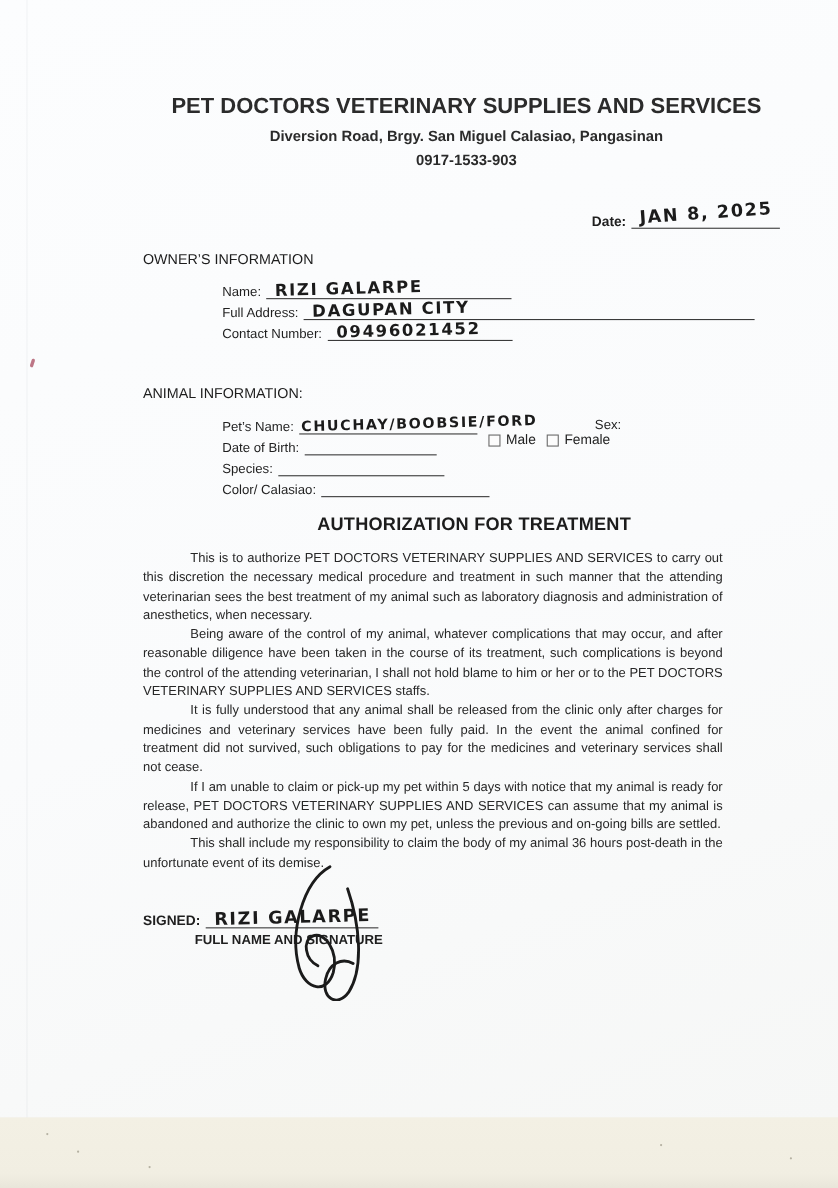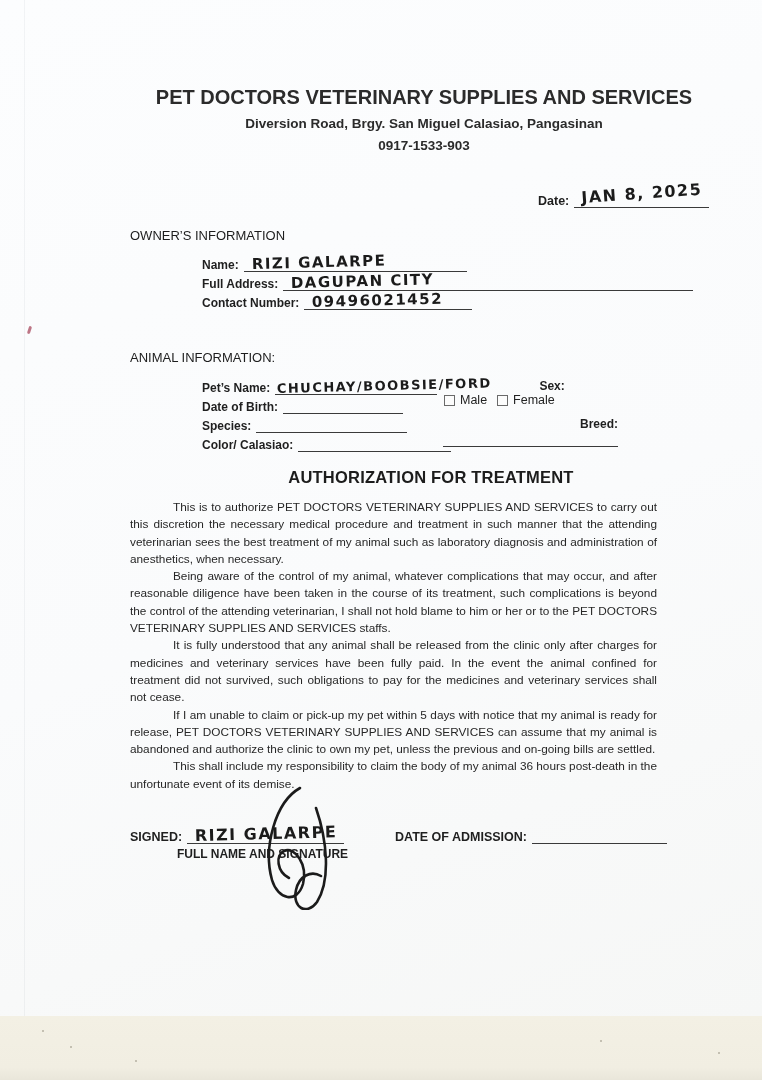--- a/index.html
+++ b/index.html
@@ -36,21 +36,21 @@
   .fline .hand{position:absolute;left:8px;bottom:-2px;font-size:15px;transform:rotate(-1.5deg);transform-origin:left bottom;}
 
   .date-row{position:absolute;left:538px;top:192px;font-size:12.5px;display:flex;align-items:flex-end;}
   .date-row .hand{font-size:16px;bottom:0;transform:rotate(-4deg);}
 
   .sec-title{position:absolute;left:130px;font-weight:normal;font-size:13px;color:#1d1d1d;}
   .owner-title{top:228px;}
   .animal-title{top:350px;}
 
   .frow{position:absolute;left:177px;font-size:12px;display:flex;align-items:flex-end;color:#1f1f1f;}
-  .frow .flabel{font-weight:bold;padding-left:25px;}
+  .frow .flabel{font-weight:normal;padding-left:25px;}
   .rrow{left:438px;flex-direction:column;}
 
   
   .cbgroup{display:flex;align-items:center;font-weight:normal;margin-left:6px;font-size:12.5px;color:#222;}
   .cb{display:inline-block;width:9px;height:9px;border:1.2px solid #6a6a6a;margin:0 5px 0 0;background:#fcfcfc;}
   .cbopt{margin-right:10px;}
 
   
   .auth-title{position:absolute;left:100px;right:0;top:468px;text-align:center;
               font-weight:bold;font-size:16.5px;color:#1c1c1c;letter-spacing:.2px;}
@@ -127,24 +127,20 @@
 
     <div class="frow" style="top:398px">
       <span class="flabel">Date of Birth:</span>
       <span class="fline" style="width:120px"></span>
     </div>
 
     <div class="frow" style="top:417px">
       <span class="flabel">Species:</span>
       <span class="fline" style="width:151px"></span>
     </div>
-    <div class="frow rrow" style="top:417px">
-      <span class="flabel">Breed:</span>
-      <span class="fline" style="width:175px"></span>
-    </div>
 
     <div class="frow" style="top:436px">
       <span class="flabel">Color/ Calasiao:</span>
       <span class="fline" style="width:153px"></span>
     </div>
 
     <div class="auth-title">AUTHORIZATION FOR TREATMENT</div>
     <div class="paras">
       <p>This is to authorize PET DOCTORS VETERINARY SUPPLIES AND SERVICES to carry out this discretion the necessary medical procedure and treatment in such manner that the attending veterinarian sees the best treatment of my animal such as laboratory diagnosis and administration of anesthetics, when necessary.</p>
       <p>Being aware of the control of my animal, whatever complications that may occur, and after reasonable diligence have been taken in the course of its treatment, such complications is beyond the control of the attending veterinarian, I shall not hold blame to him or her or to the PET DOCTORS VETERINARY SUPPLIES AND SERVICES staffs.</p>
@@ -161,26 +157,20 @@
     </div>
     <div class="sig-caption">FULL NAME AND SIGNATURE</div>
 
     <svg class="sig-svg" width="125" height="128" viewBox="0 0 125 128">
       <g fill="none" stroke="#1b1b1b" stroke-width="2.6" stroke-linecap="round">
         <path d="M63,6 C38,20 26,66 35,98 C41,118 60,122 66,102 C71,83 58,64 47,69 C38,73 40,90 52,96"></path>
         <path d="M79,26 C90,58 94,98 80,120 C70,134 55,126 59,108 C62,94 74,88 84,94"></path>
       </g>
     </svg>
 
-    <div class="admission-row">
-      <span class="blabel">DATE OF ADMISSION:</span>
-      <span class="fline" style="width:135px">
-        <span class="hand"></span>
-      </span>
-    </div>
   </div>
 
   <div class="bed">
     <div class="bed-speck" style="left:70px;top:30px"></div>
     <div class="bed-speck" style="left:135px;top:44px"></div>
     <div class="bed-speck" style="left:600px;top:24px"></div>
     <div class="bed-speck" style="left:718px;top:36px"></div>
     <div class="bed-speck" style="left:42px;top:14px"></div>
   </div>
 </div>

